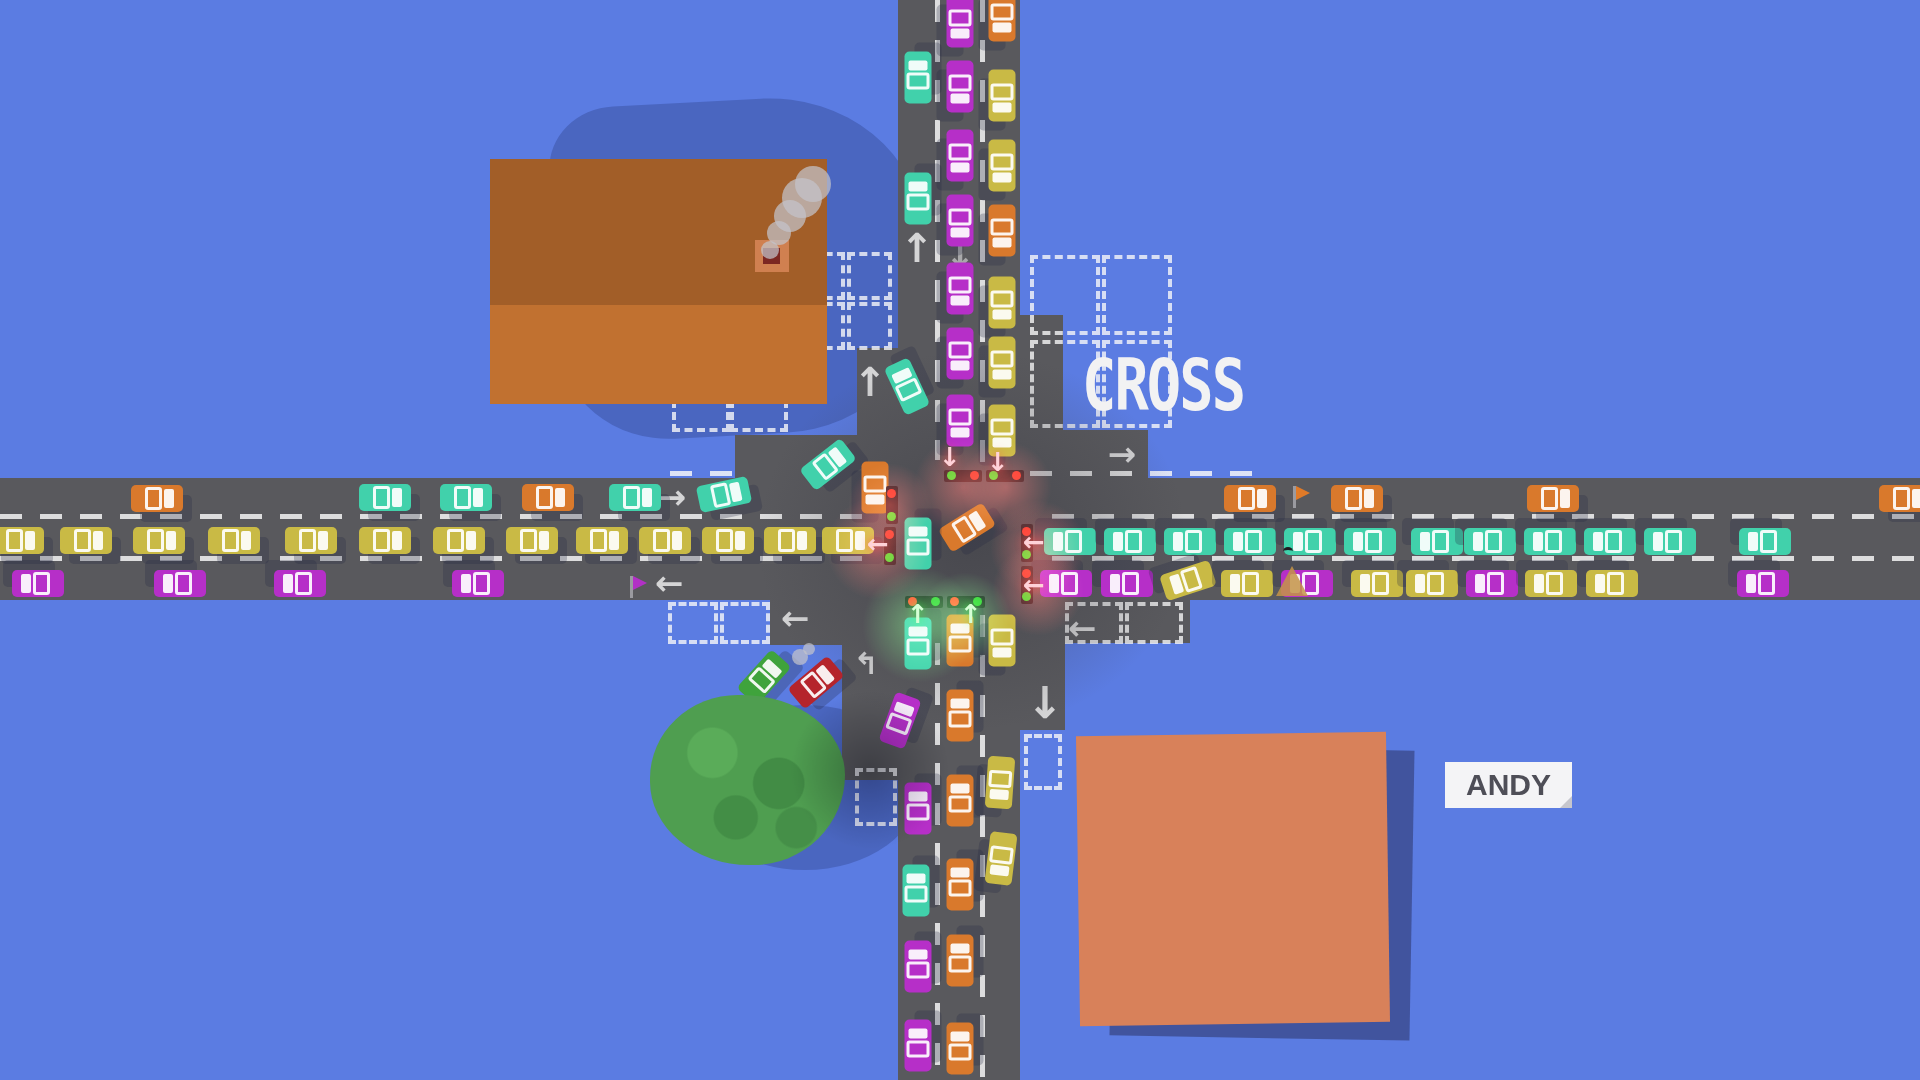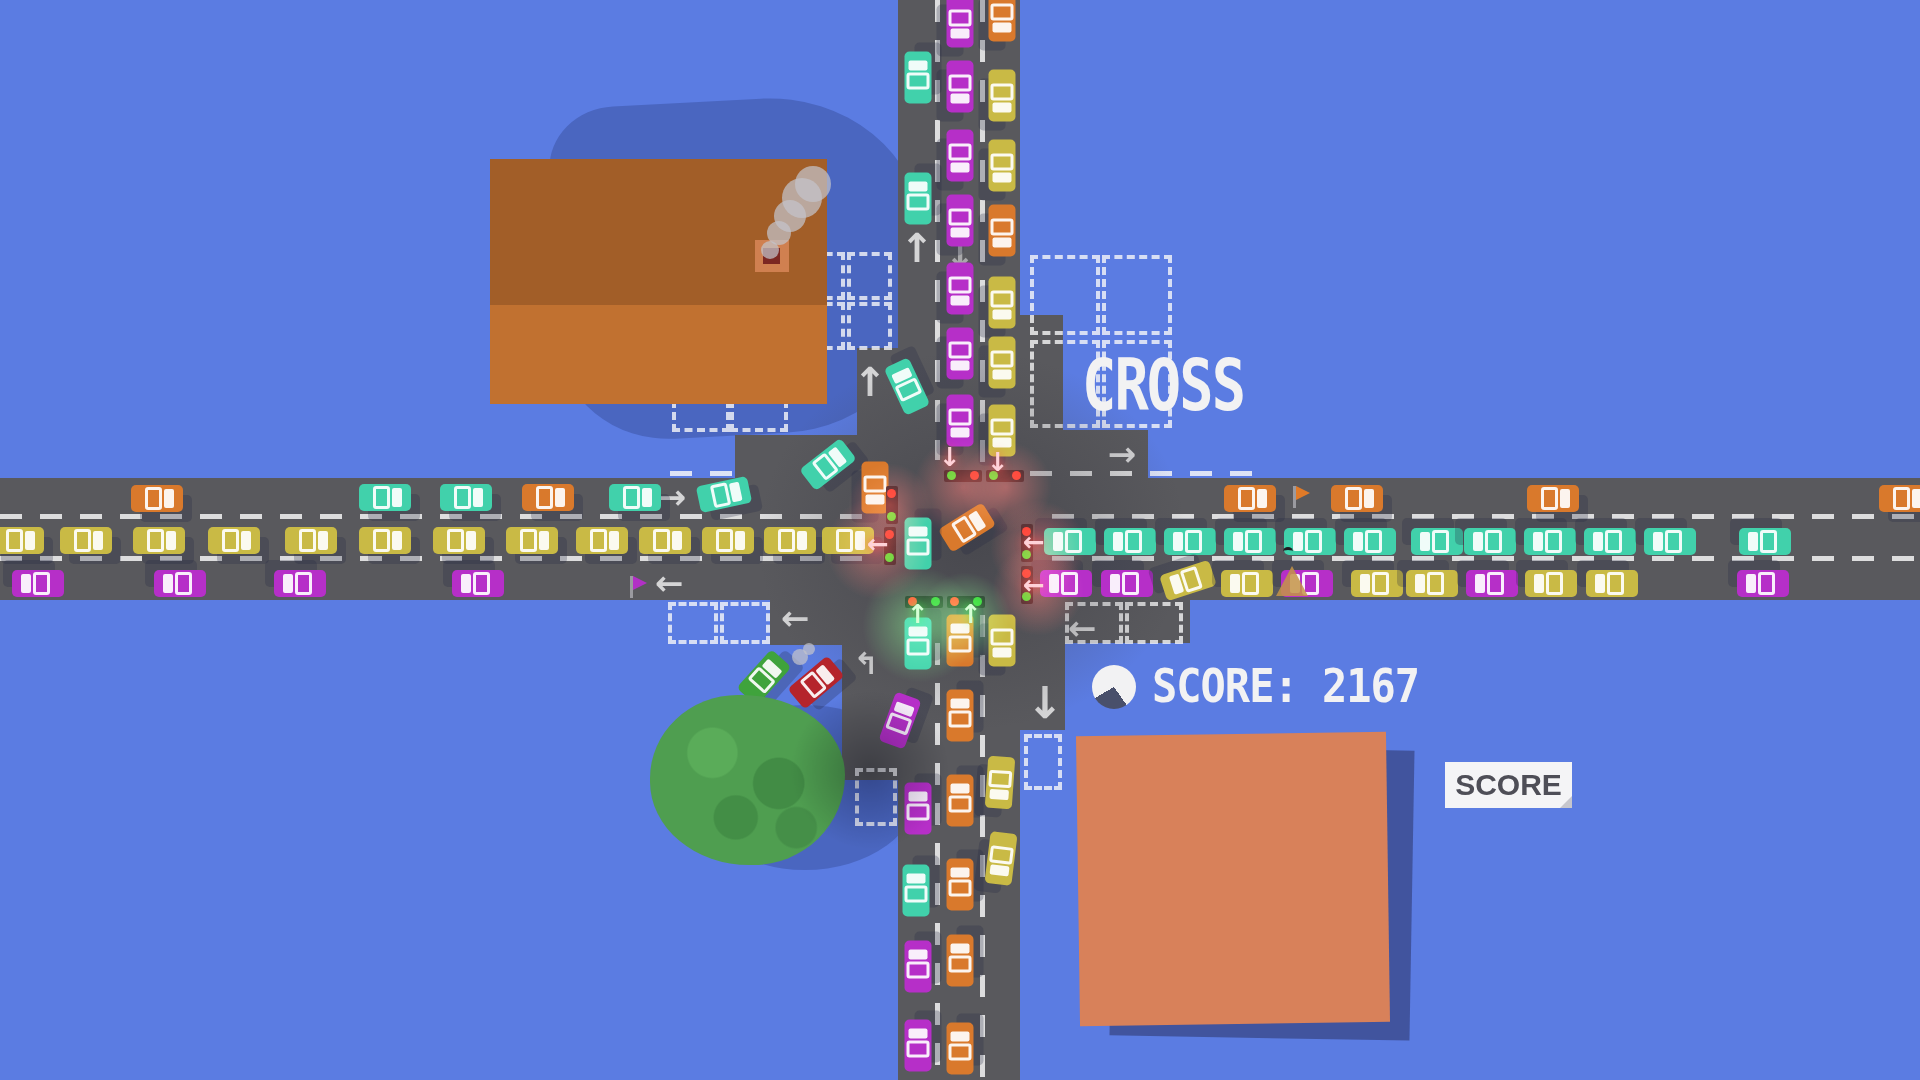--- a/index.html
+++ b/index.html
@@ -572,22 +572,18 @@
       <div class="smoke" style="left: 802px; top: 198px; width: 40px; height: 40px;"></div>
       <div class="smoke" style="left: 813px; top: 184px; width: 36px; height: 36px;"></div>
       <div class="smoke" style="left: 800px; top: 657px; width: 16px; height: 16px;"></div>
       <div class="smoke" style="left: 809px; top: 649px; width: 12px; height: 12px;"></div>
     </div>
 </div>
 
 <div id="hud">
   <div class="px cross-title">CROSS</div>
 
-  <div class="score-row">
-    <div class="score-icon"></div>
-    <div class="px score-text"><span>SCORE:</span>&nbsp;<span>2167</span></div>
-  </div>
-
-  <button class="stop-btn">SCORE</button>
+
+  <button class="stop-btn">ANDY</button>
 
   <div class="hs-shadow"></div>
   <div class="hs-orange"></div>
 </div>
 
 </body></html>

